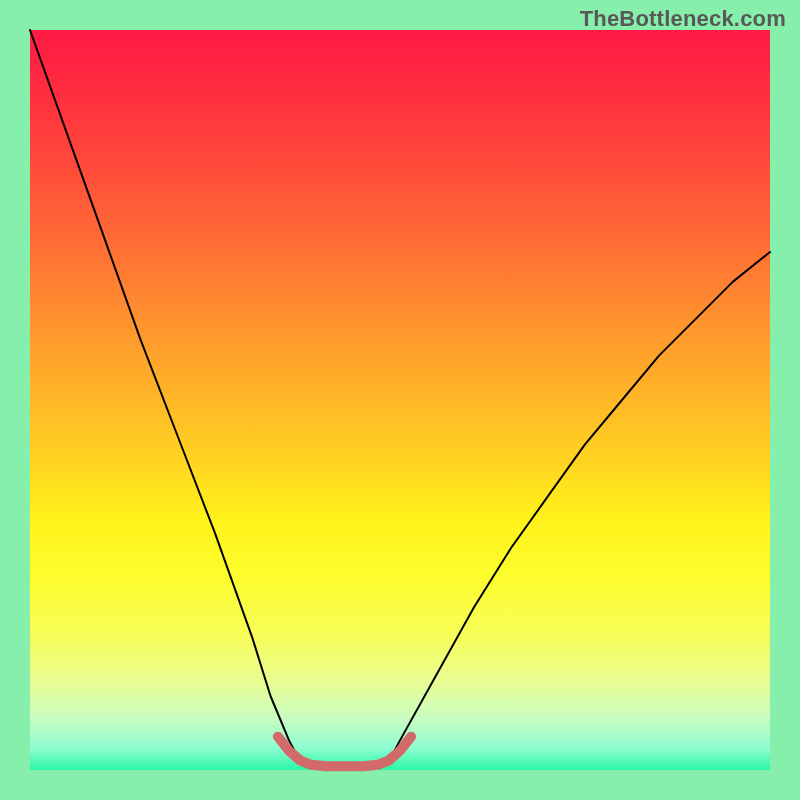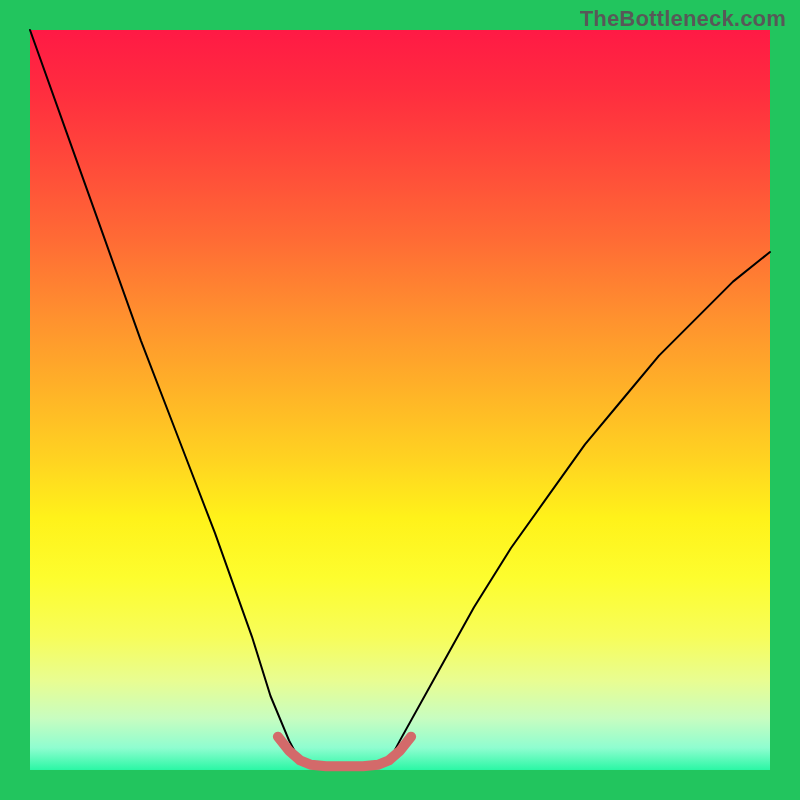--- a/index.html
+++ b/index.html
@@ -8,21 +8,21 @@
     width: 800px;
     height: 800px;
     background: #000;
     overflow: hidden;
     font-family: Arial, Helvetica, sans-serif;
   }
   .frame {
     position: relative;
     width: 800px;
     height: 800px;
-    background: #22c55e;
+    background: #86efac;
   }
   .plot-bg {
     position: absolute;
     left: 30px;
     top: 30px;
     width: 740px;
     height: 740px;
     background: linear-gradient(to bottom,
       #ff1a45 0%,
       #ff2c3f 8%,

